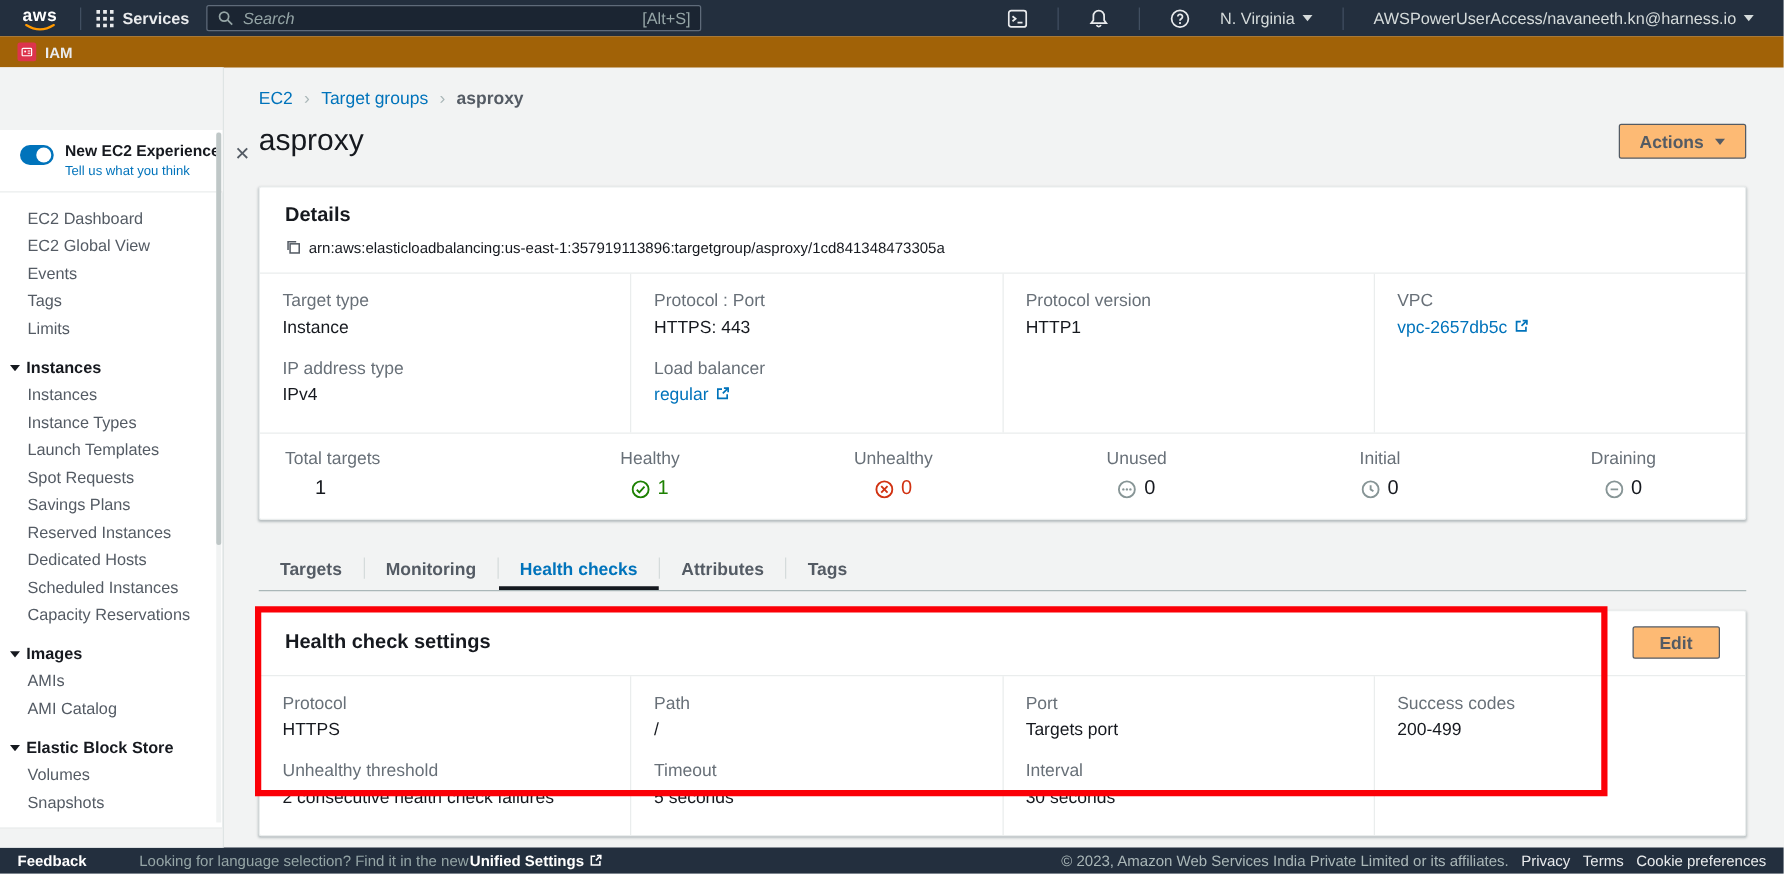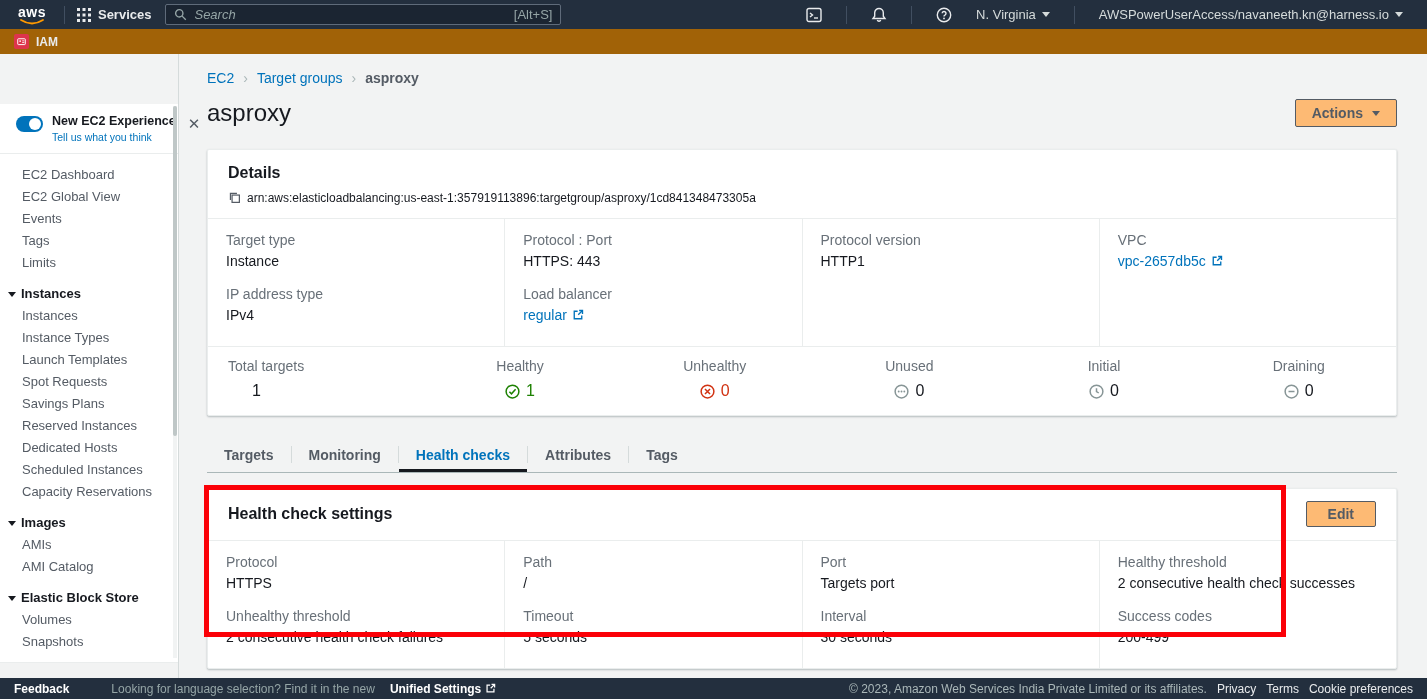--- a/index.html
+++ b/index.html
@@ -91,21 +91,21 @@
   .hc-head { display:flex; align-items:center; padding:12px 20px 13px; }
   .edit-btn { margin-left:auto; padding:4px 21px; }
   .hc-grid { display:flex; border-top:1px solid #eaeded; }
   .hcol { flex:1; padding:13px 18px 6px; }
   .hcol + .hcol { border-left:1px solid #eaeded; }
   .red-overlay { position:absolute; left:-4px; top:-4px; width:1082px; height:152px; border:5px solid #fb0007; pointer-events:none; z-index:5; }
 
   
   .footer { height:21px; background:#232f3e; display:flex; align-items:center; padding:0 14px; font-size:12px; }
   .f-feedback { color:#fff; font-weight:bold; cursor:pointer; }
-  .f-lang { color:#95a5a6; margin-left:42px; display:flex; align-items:center; gap:15px; }
+  .f-lang { color:#95a5a6; margin-left:42px; display:flex; align-items:center; gap:1px; }
   .f-unified { color:#fff; font-weight:bold; cursor:pointer; display:inline-flex; align-items:center; gap:4px; }
   .f-right { margin-left:auto; display:flex; align-items:center; gap:10px; }
   .f-copy { color:#aab7b8; }
   .f-link2 { color:#e9ebed; cursor:pointer; }
 
   svg { display:block; }
 </style>
 </head>
 <body>
 
@@ -419,24 +419,20 @@
           <div class="field">
               <div class="f-label">Port</div>
               <div class="f-value">Targets port</div>
             </div>
           <div class="field">
               <div class="f-label">Interval</div>
               <div class="f-value">30 seconds</div>
             </div>
         </div>
         <div class="hcol">
-          <div class="field">
-              <div class="f-label">Healthy threshold</div>
-              <div class="f-value">2 consecutive health check successes</div>
-            </div>
           <div class="field">
               <div class="f-label">Success codes</div>
               <div class="f-value">200-499</div>
             </div>
         </div>
       </div>
       <div class="red-overlay"></div>
     </div>
   </div>
 </div>

